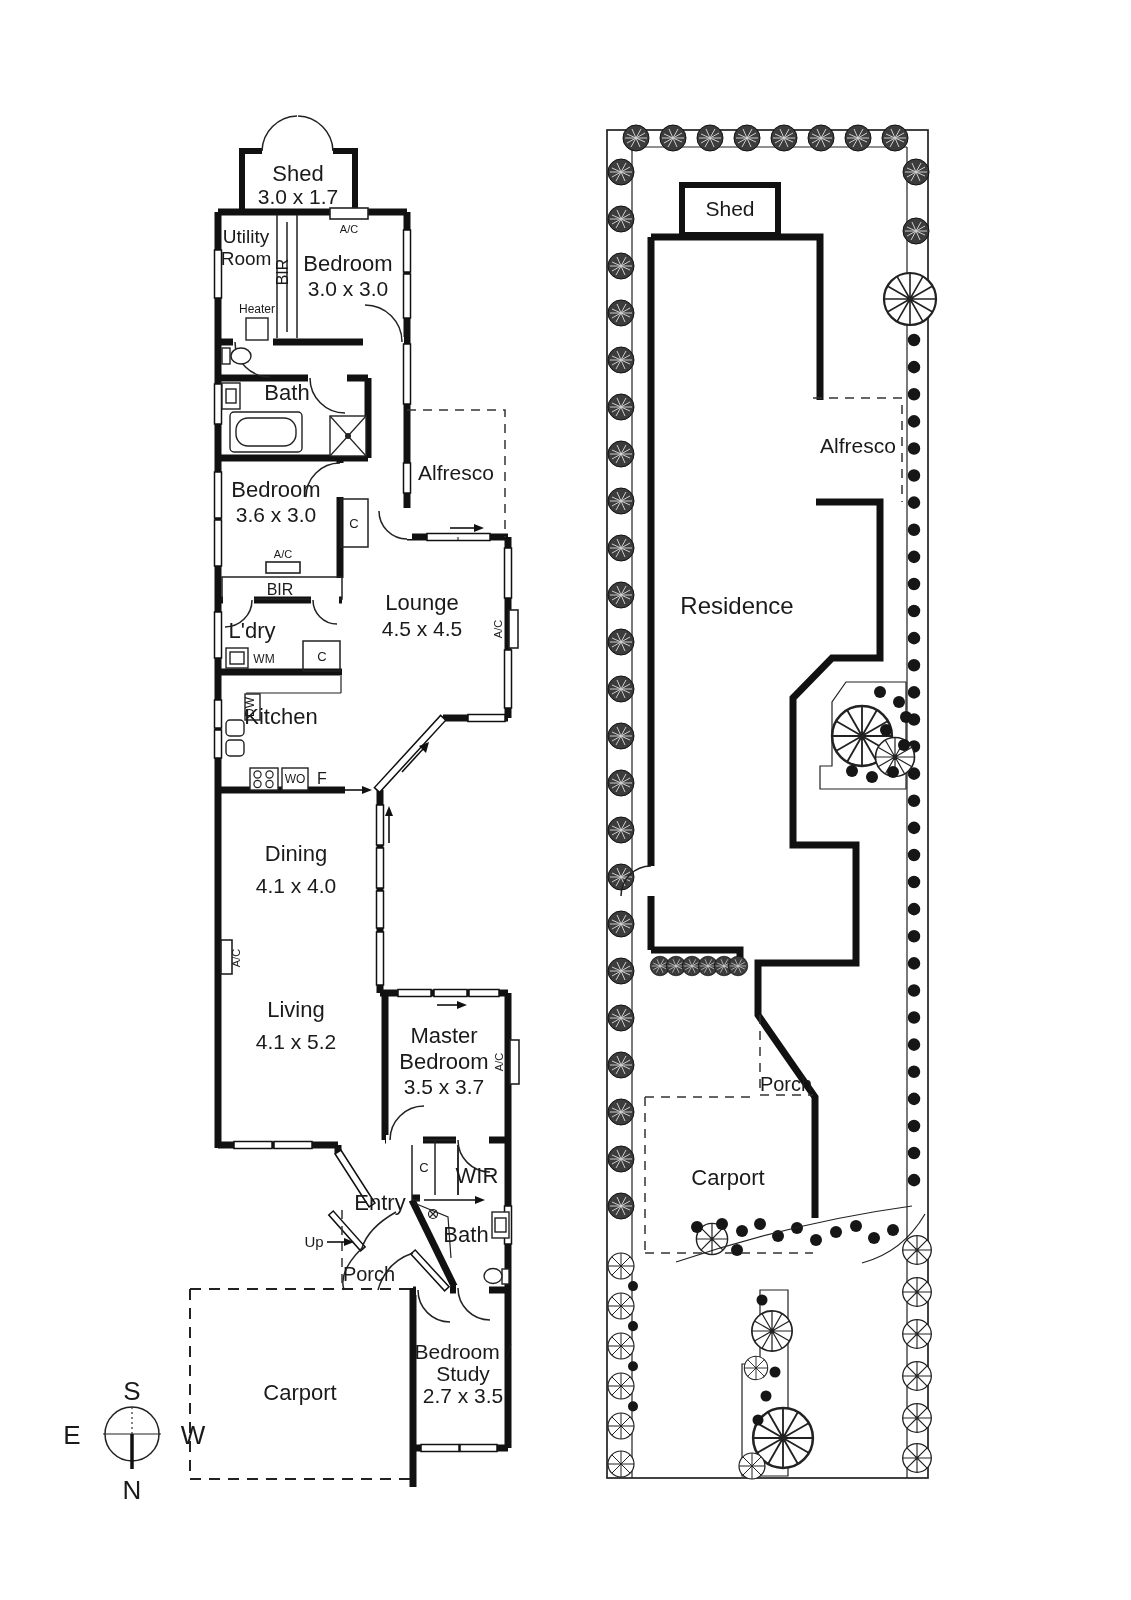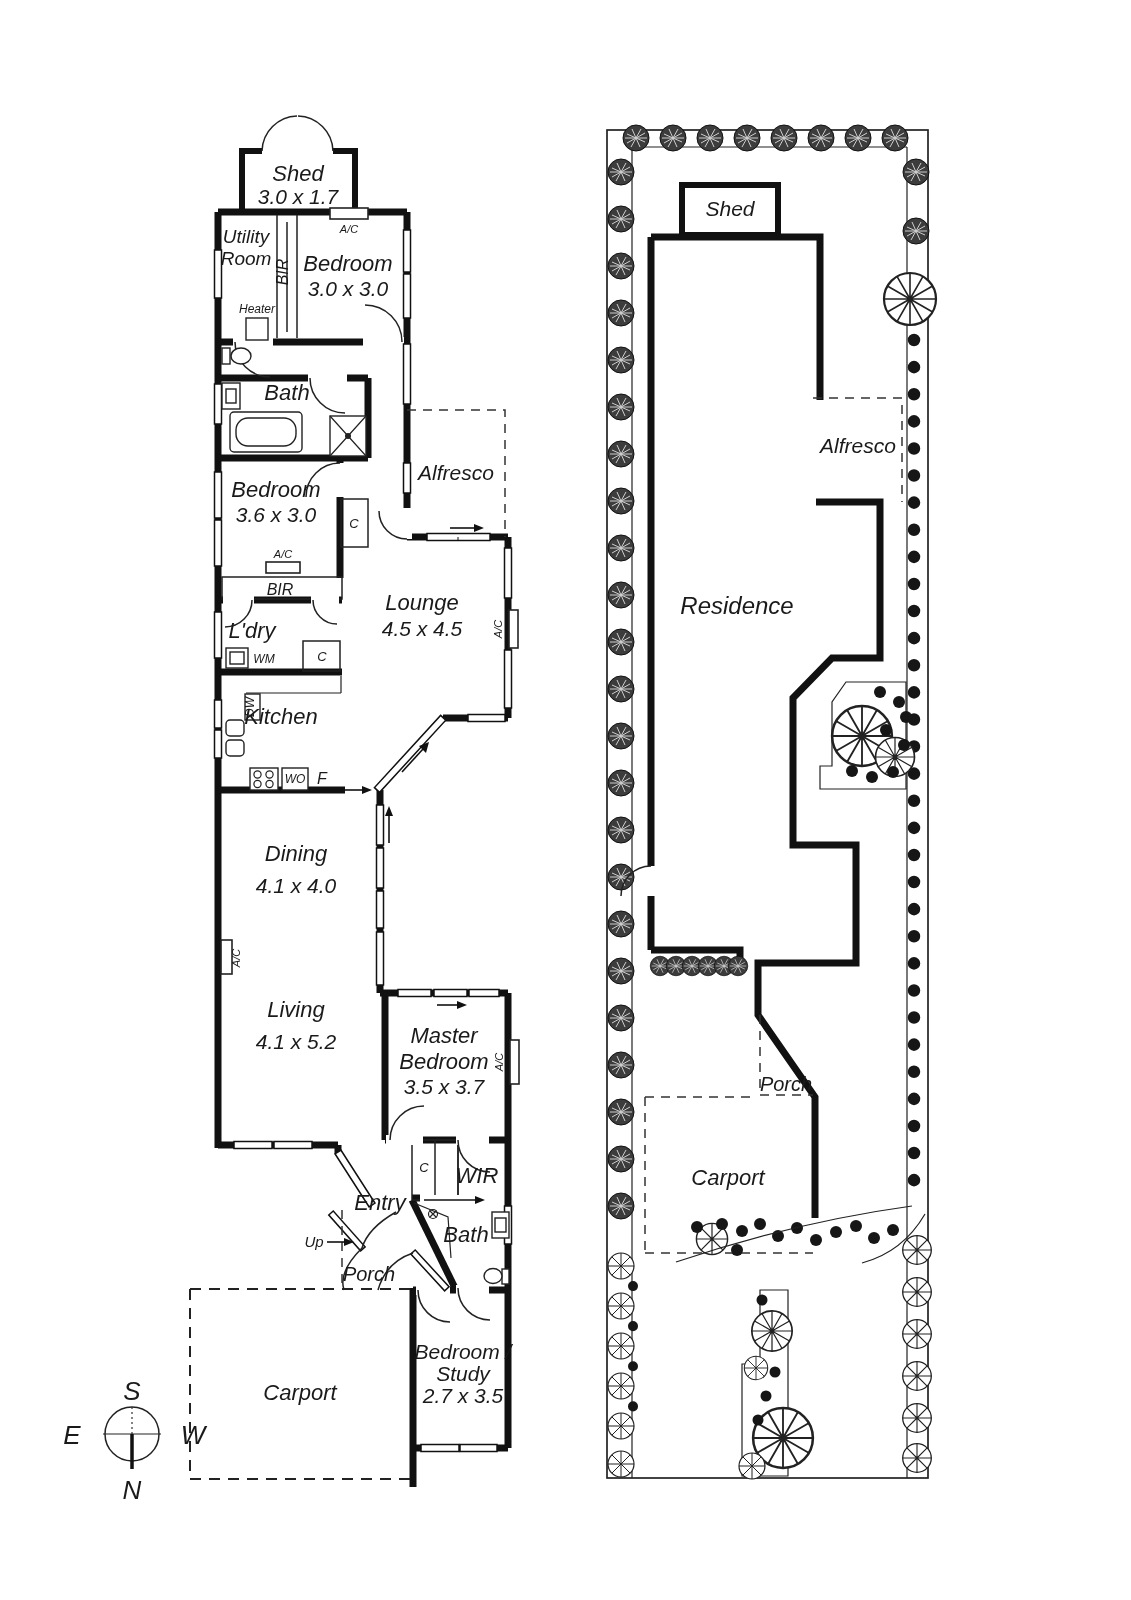--- a/index.html
+++ b/index.html
@@ -1,16 +1,16 @@
 <!DOCTYPE html>
 <html><head>
 <meta charset="utf-8">
 <style>
   html,body{margin:0;padding:0;background:#ffffff;}
-  .page{width:1131px;height:1600px;background:#ef4444;position:relative;overflow:hidden;font-style:italic;}
+  .page{width:1131px;height:1600px;background:#ef4444;position:relative;overflow:hidden;}
   svg{display:block;}
   .wall{stroke:#111;stroke-width:7;fill:none;}
   .wall6{stroke:#111;stroke-width:6;fill:none;}
   .thin{stroke:#222;stroke-width:1.5;fill:none;}
   .thin2{stroke:#222;stroke-width:1.2;fill:none;}
   .open{fill:#fff;stroke:none;}
   .win{fill:#fff;stroke:#111;stroke-width:1.5;}
   .winline{stroke:#111;stroke-width:1;}
   .door{stroke:#222;stroke-width:1.5;fill:none;}
   .dash{stroke:#222;stroke-width:2;fill:none;stroke-dasharray:11 8;}

